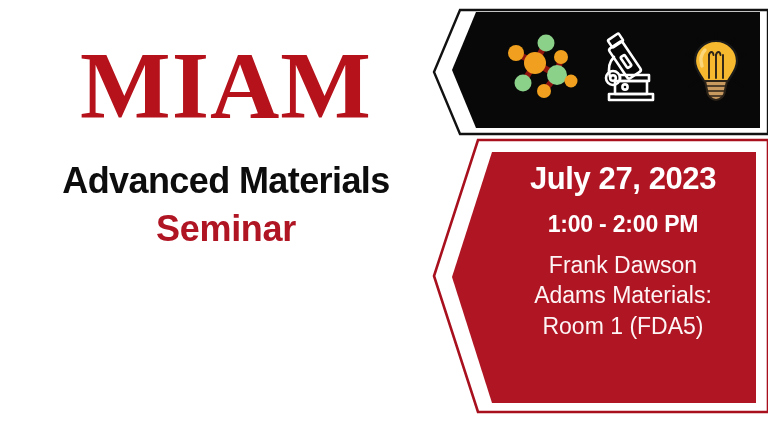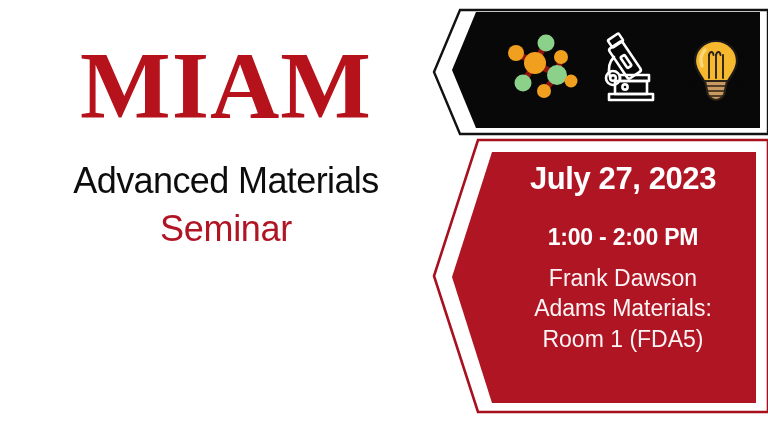--- a/index.html
+++ b/index.html
@@ -42,31 +42,31 @@
   }
   #title-block {
     position: absolute;
     left: 0;
     top: 160px;
     width: 452px;
     text-align: center;
   }
   .title-line {
     font-family: "Liberation Sans", sans-serif;
-    font-weight: 400;
+    font-weight: 700;
     font-size: 36px;
     line-height: 1.16;
     letter-spacing: -0.6px;
     color: #0d0d0d;
     white-space: nowrap;
   }
   #title-line-3 {
     color: #B01523;
     font-size: 36px;
-    font-weight: 400;
+    font-weight: 700;
     line-height: 1.16;
     letter-spacing: -0.3px;
     margin-top: 6px;
   }
 
   
   #right-graphic {
     position: absolute;
     left: 430px;
     top: 0;
@@ -111,21 +111,21 @@
     white-space: nowrap;
     text-align: center;
   }
   #event-time {
     font-family: "Liberation Sans", sans-serif;
     font-weight: 700;
     font-size: 23px;
     line-height: 1.3;
     letter-spacing: -0.2px;
     color: #ffffff;
-    margin-top: 24px;
+    margin-top: 11px;
     white-space: nowrap;
   }
   #event-location {
     margin-top: 10px;
   }
   .loc-line {
     font-family: "Liberation Sans", sans-serif;
     font-weight: 400;
     font-size: 23px;
     line-height: 1.33;

